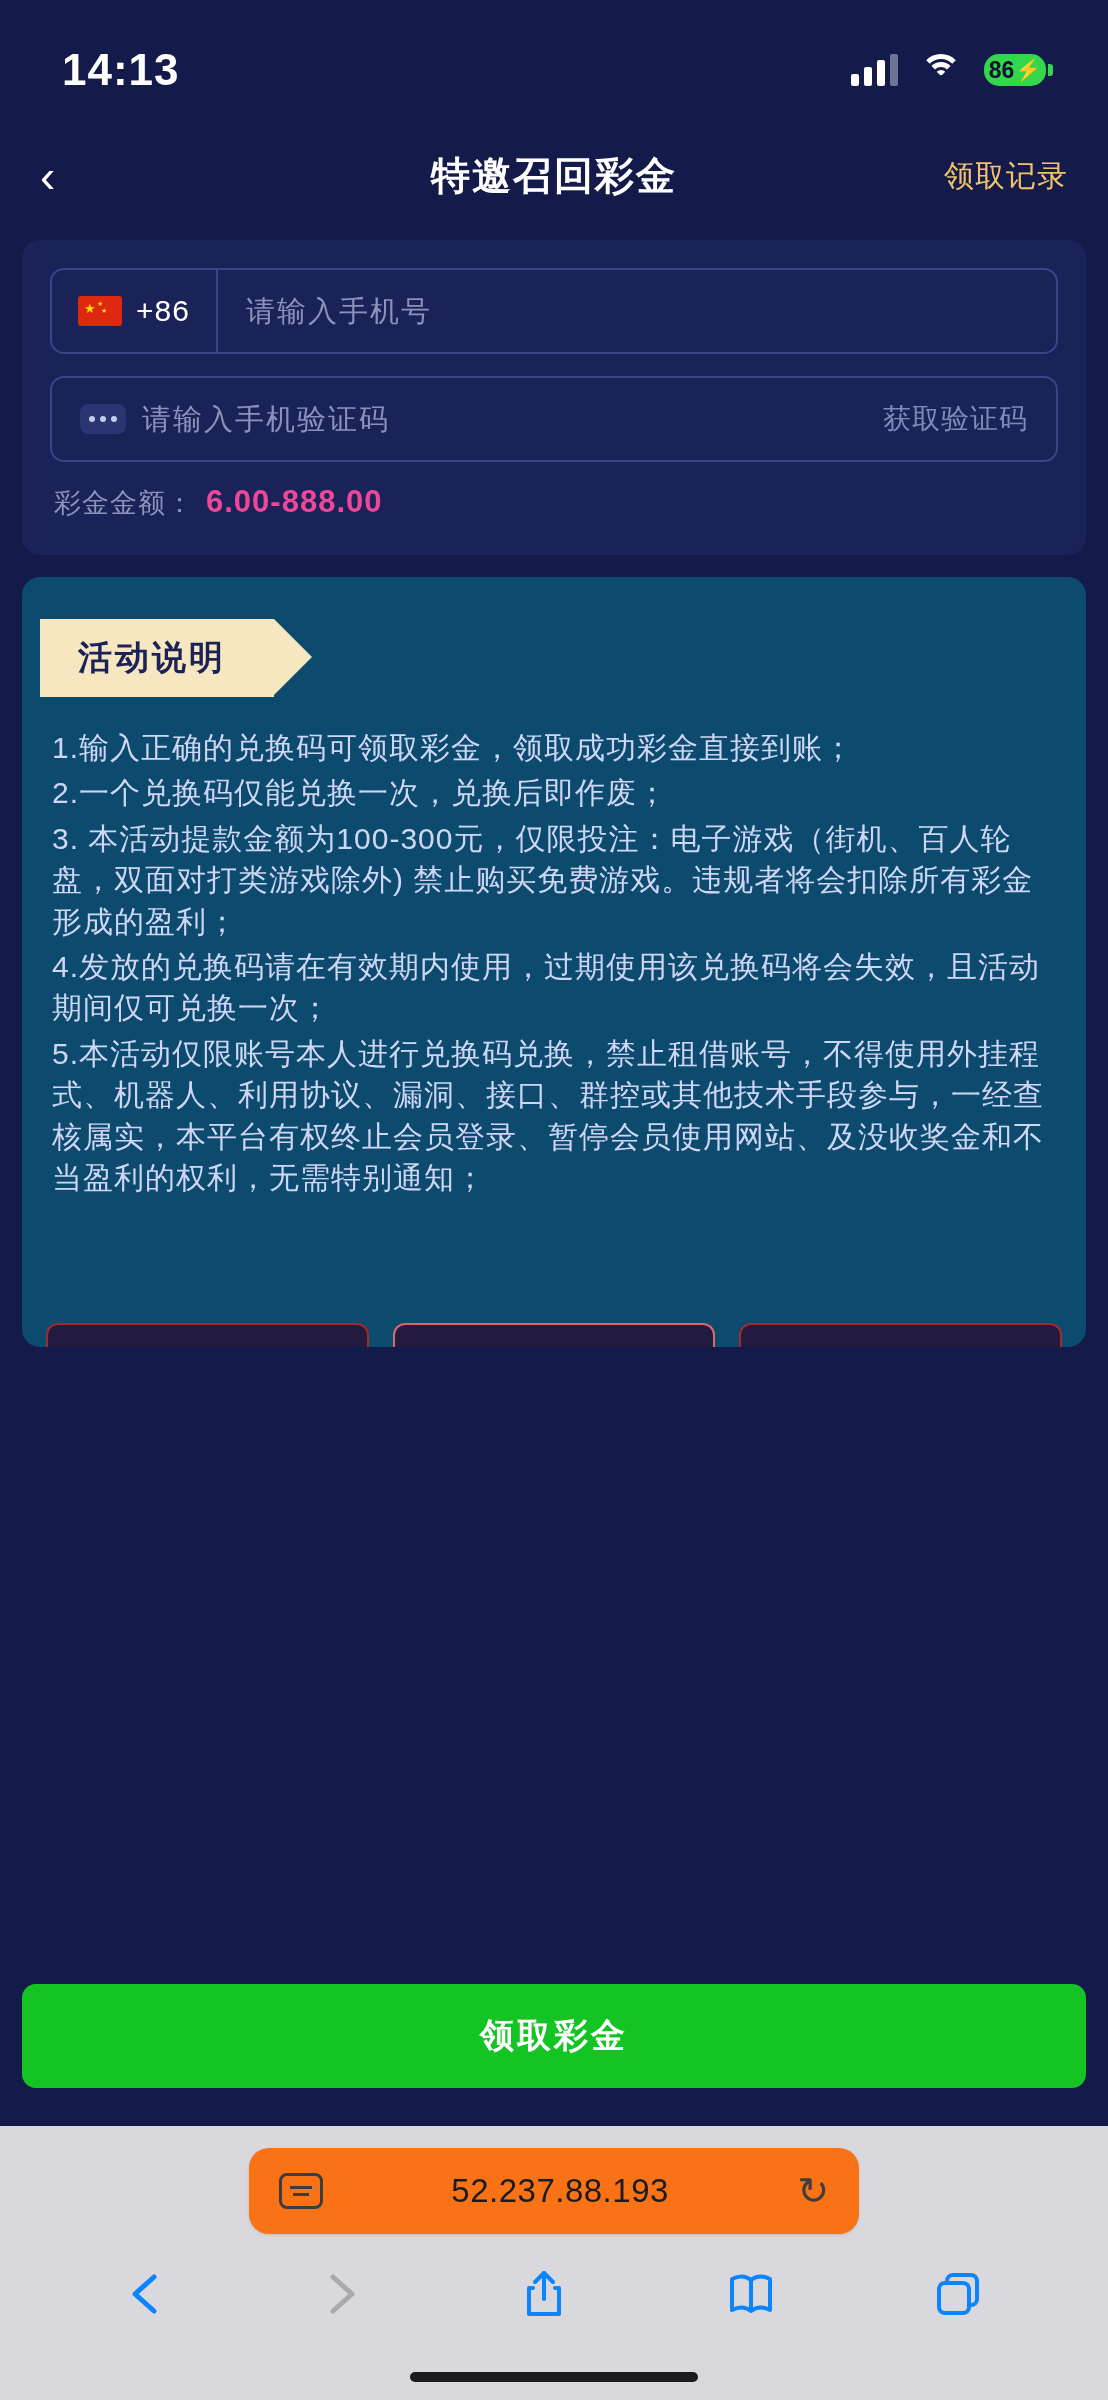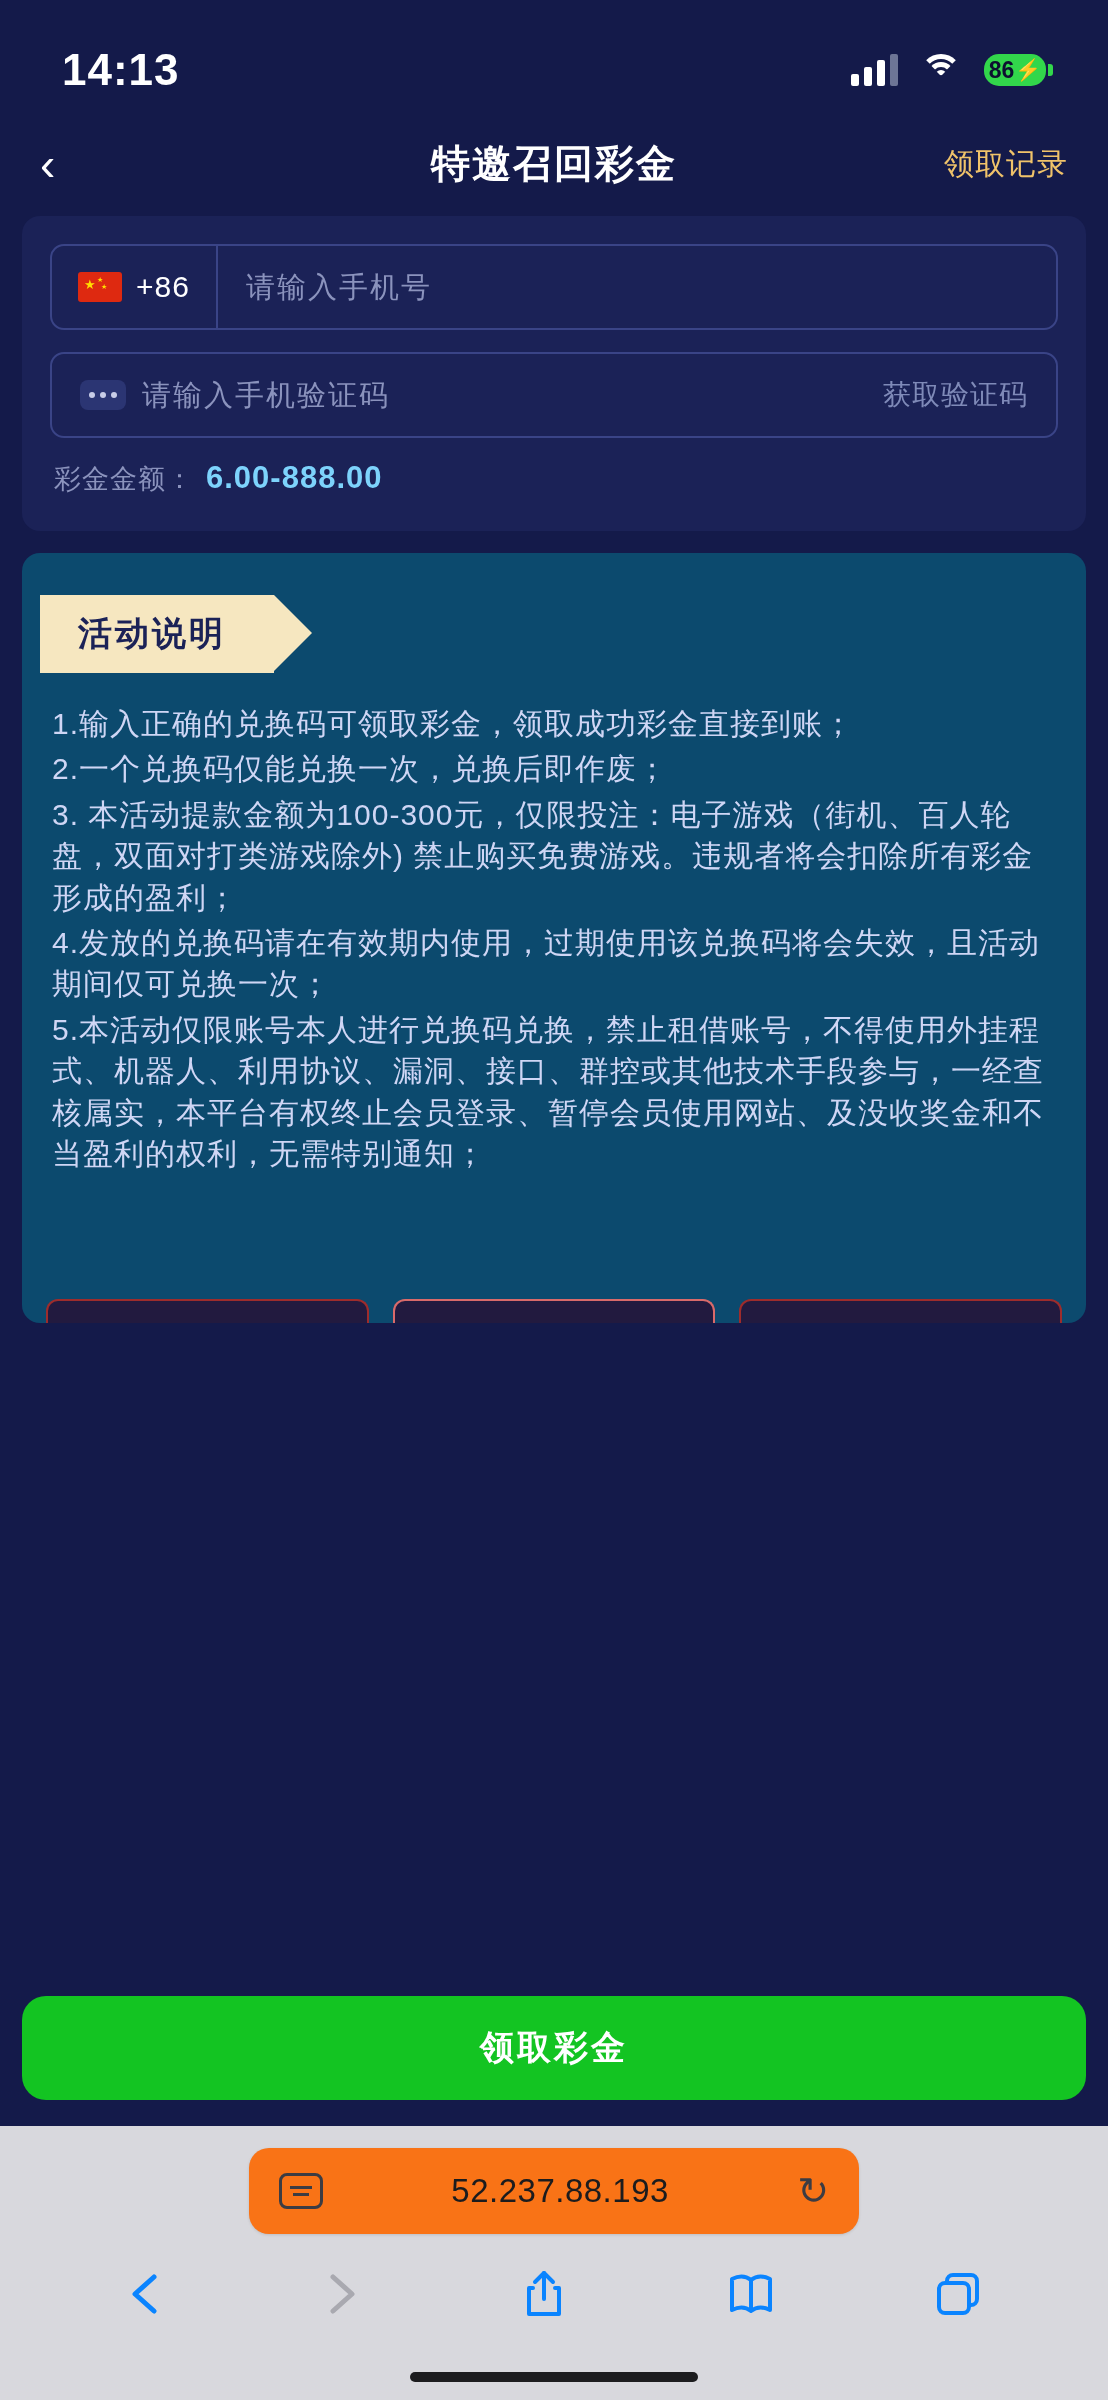--- a/index.html
+++ b/index.html
@@ -10,20 +10,21 @@
     font-family: "Liberation Sans", sans-serif;
     overflow: hidden;
   }
   .phone {
     position: relative;
     width: 1108px;
     height: 2400px;
     background: #141a4a;
     display: flex;
     flex-direction: column;
+    gap: 12px;
   }
 
   
   .statusbar {
     height: 112px;
     flex: none;
     display: flex;
     align-items: center;
     justify-content: space-between;
     padding: 28px 62px 0 62px;
@@ -221,21 +222,21 @@
   .get-code { color: #7f8ab8; font-size: 28px; letter-spacing: 1px; white-space: nowrap; }
 
   .amount-row {
     display: flex;
     align-items: baseline;
     gap: 12px;
     margin-top: 10px;
     padding-left: 4px;
   }
   .amount-label { color: #8b93bd; font-size: 27px; letter-spacing: 1px; }
-  .amount-value { color: #7dd3fc; font-size: 31px; font-weight: bold; letter-spacing: 1px; }
+  .amount-value { color: #ec4899; font-size: 31px; font-weight: bold; letter-spacing: 1px; }
 
   
   .rules-card {
     background: #0c4a6e;
     border-radius: 18px;
     padding: 0 0 26px 0;
     position: relative;
     height: 770px;
     overflow: hidden;
   }
@@ -288,21 +289,21 @@
   .clip.active { border-color: #d96a6a; }
 
   
   .cta-wrap {
     flex: none;
     padding: 18px 22px 26px 22px;
   }
   .cta {
     height: 104px;
     background: #13c422;
-    border-radius: 24px;
+    border-radius: 14px;
     color: #ffffff;
     font-size: 34px;
     font-weight: bold;
     letter-spacing: 3px;
     display: flex;
     align-items: center;
     justify-content: center;
     border: none;
     width: 100%;
     font-family: "Liberation Sans", sans-serif;

